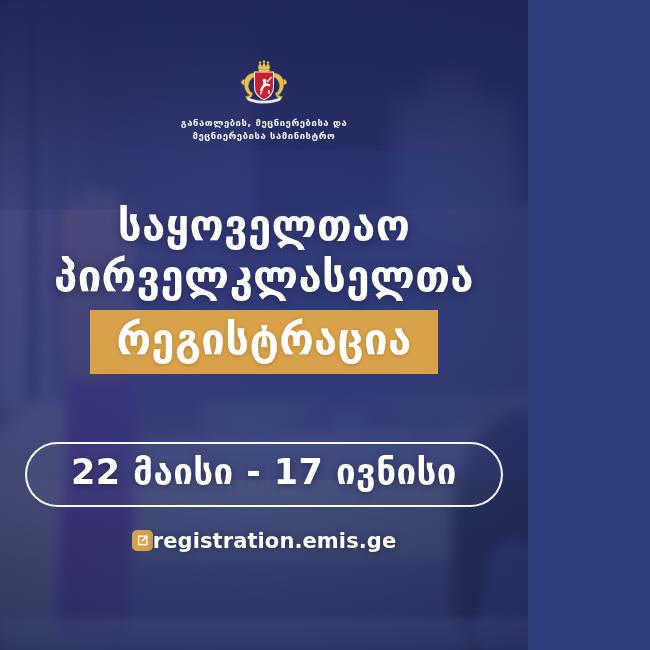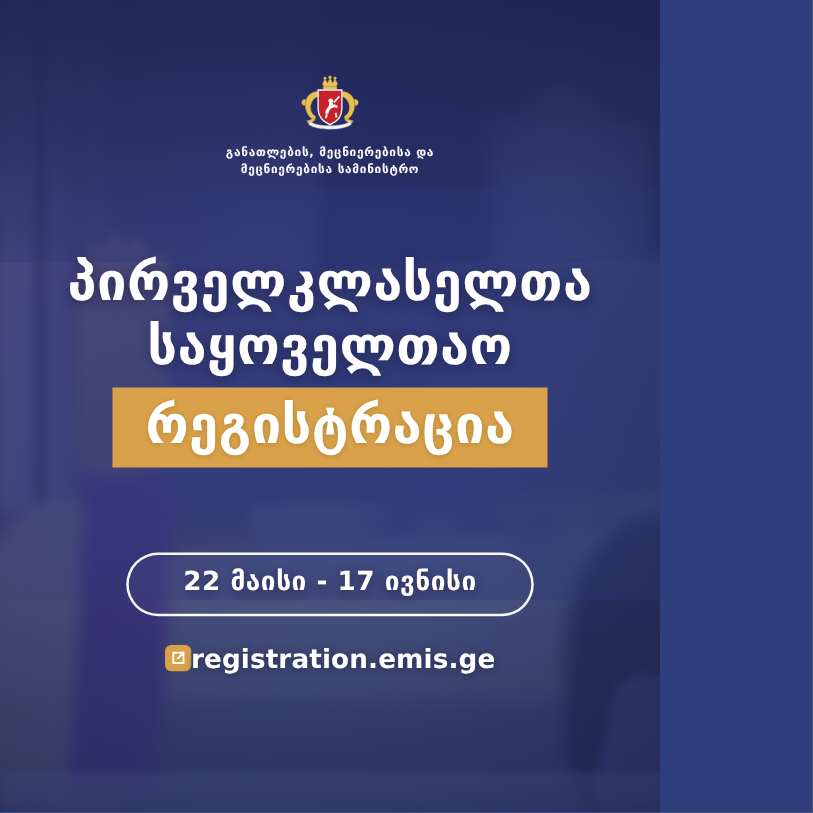--- a/index.html
+++ b/index.html
@@ -255,21 +255,21 @@
   }
 
   
   .pill {
     margin-top:68px;
     border:2px solid rgba(255,255,255,.96);
     border-radius:48px;
     padding:11px 44px 15px 44px;
     color:#ffffff;
     font-weight:700;
-    font-size:21px;
+    font-size:35px;
     line-height:1;
     letter-spacing:.4px;
     text-shadow:0 2px 7px rgba(20,24,60,.5);
     background:rgba(255,255,255,.03);
   }
 
   
   .urlrow {
     margin-top:22px;
     display:flex; align-items:center; gap:0;
@@ -392,22 +392,22 @@
         </g>
       </svg>
 
       <div class="ministry">
         <div>განათლების, მეცნიერებისა და</div>
         <div>მეცნიერებისა სამინისტრო</div>
       </div>
     </div>
 
     <div class="headline">
+      <div>საყოველთაო</div>
       <div>პირველკლასელთა</div>
-      <div>საყოველთაო</div>
     </div>
 
     <div class="highlight-wrap">
       <span class="highlight">რეგისტრაცია</span>
     </div>
 
     <div class="pill">22 მაისი - 17 ივნისი</div>
 
     <div class="urlrow">
       <span class="extlink-icon">

